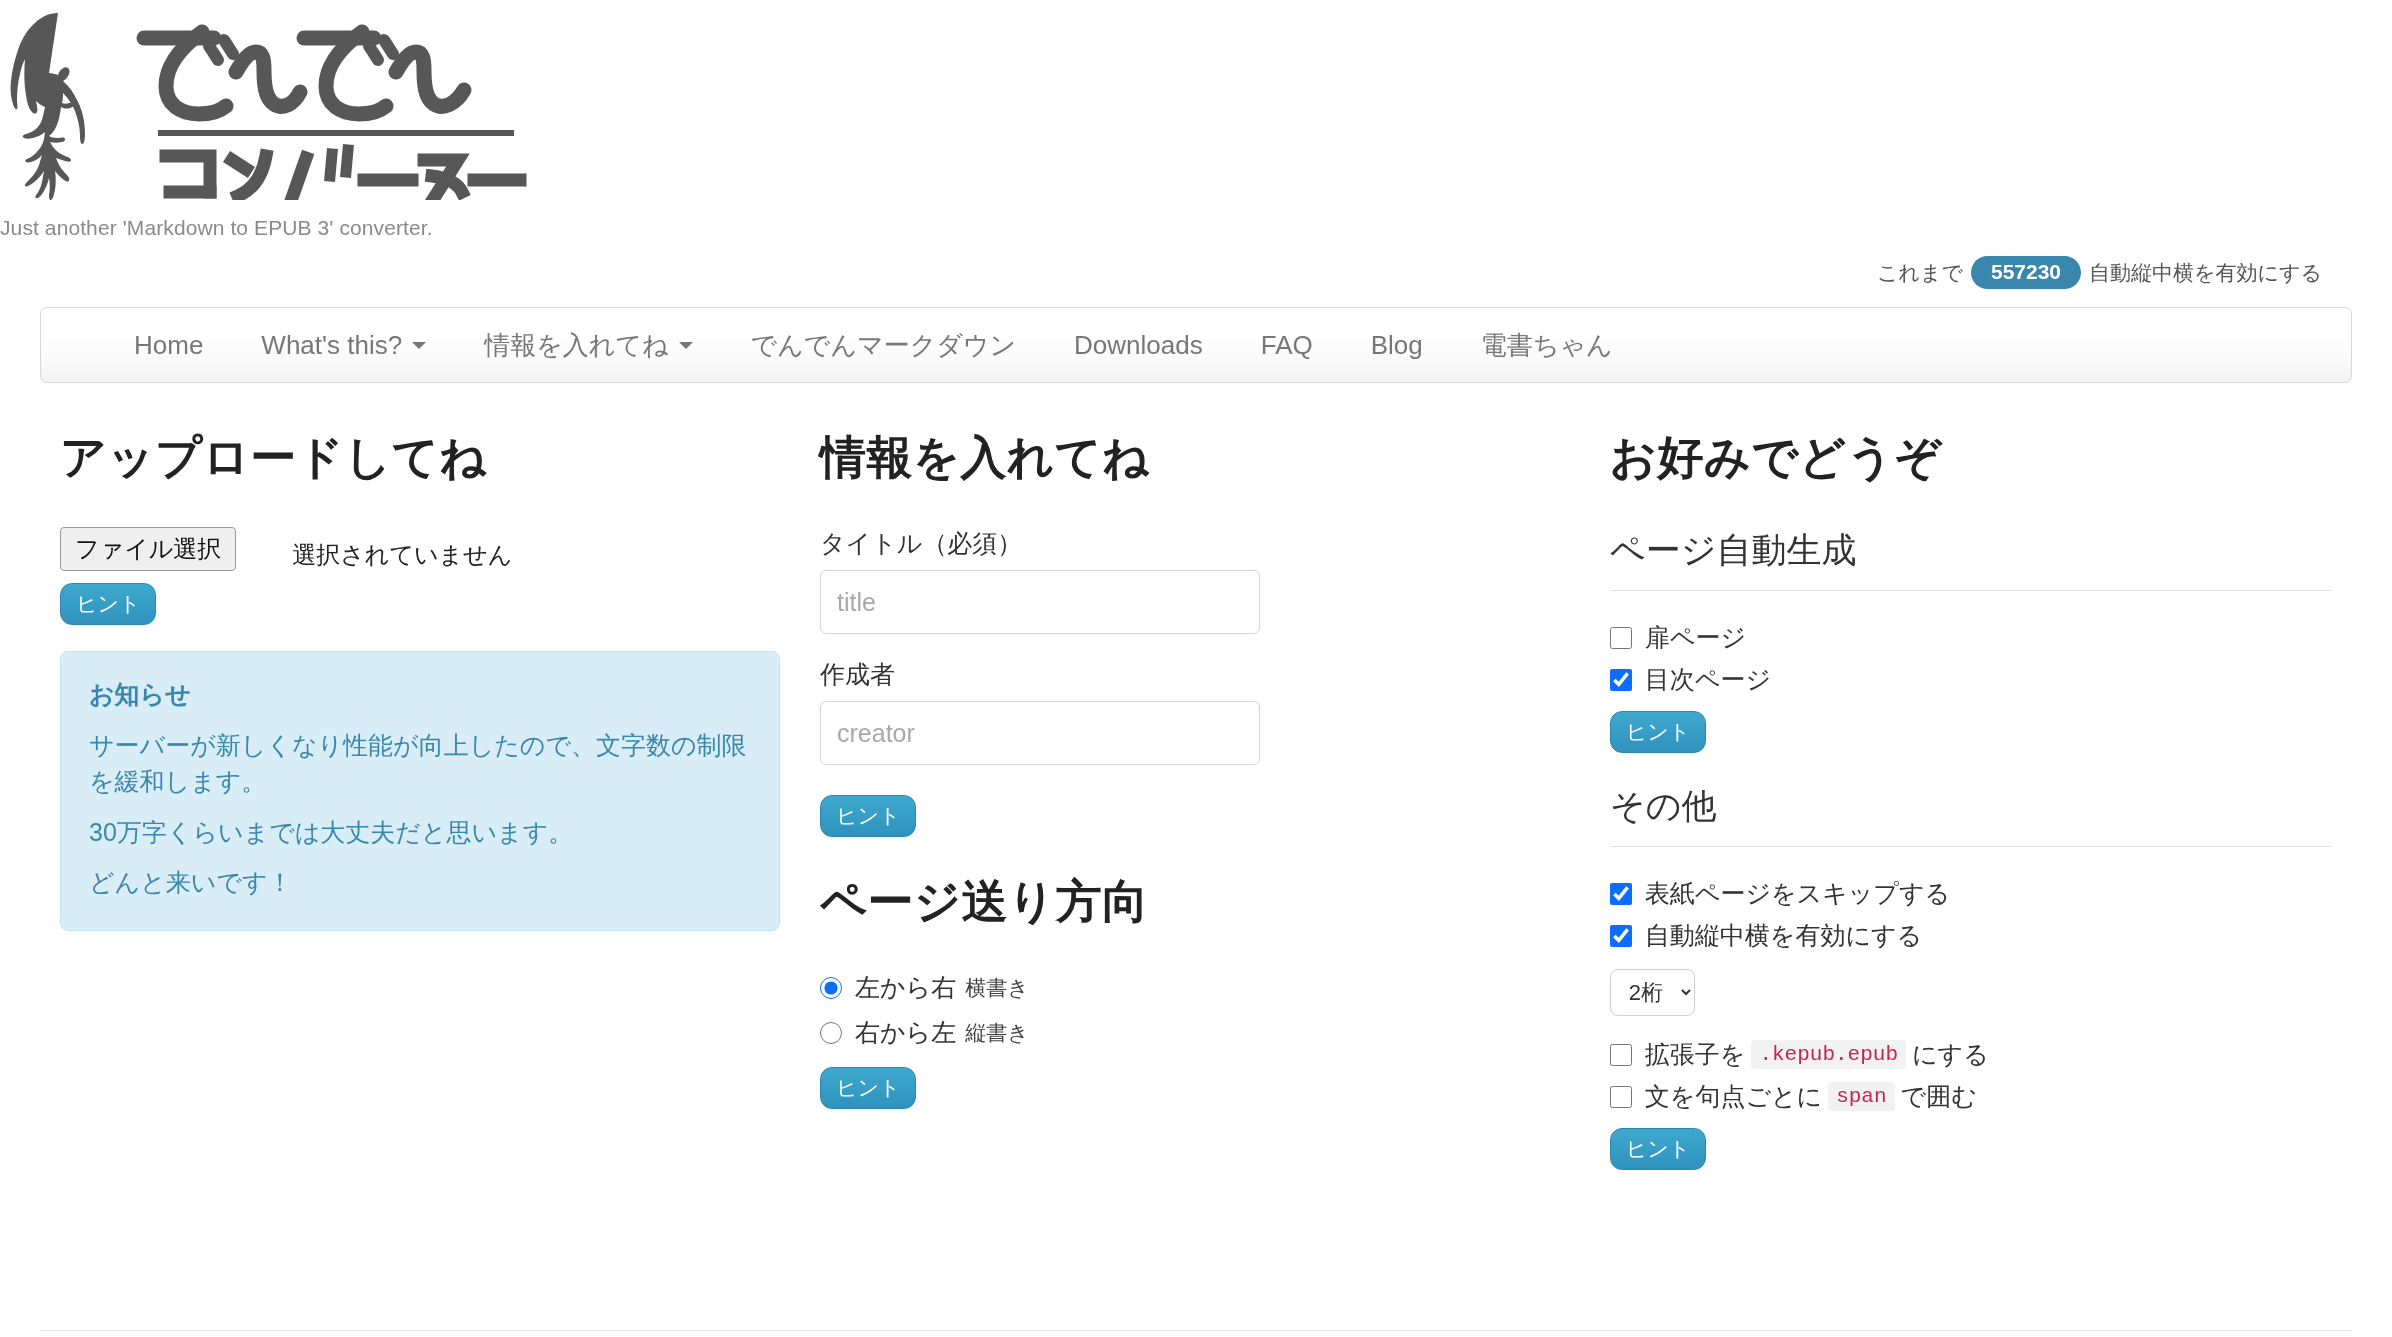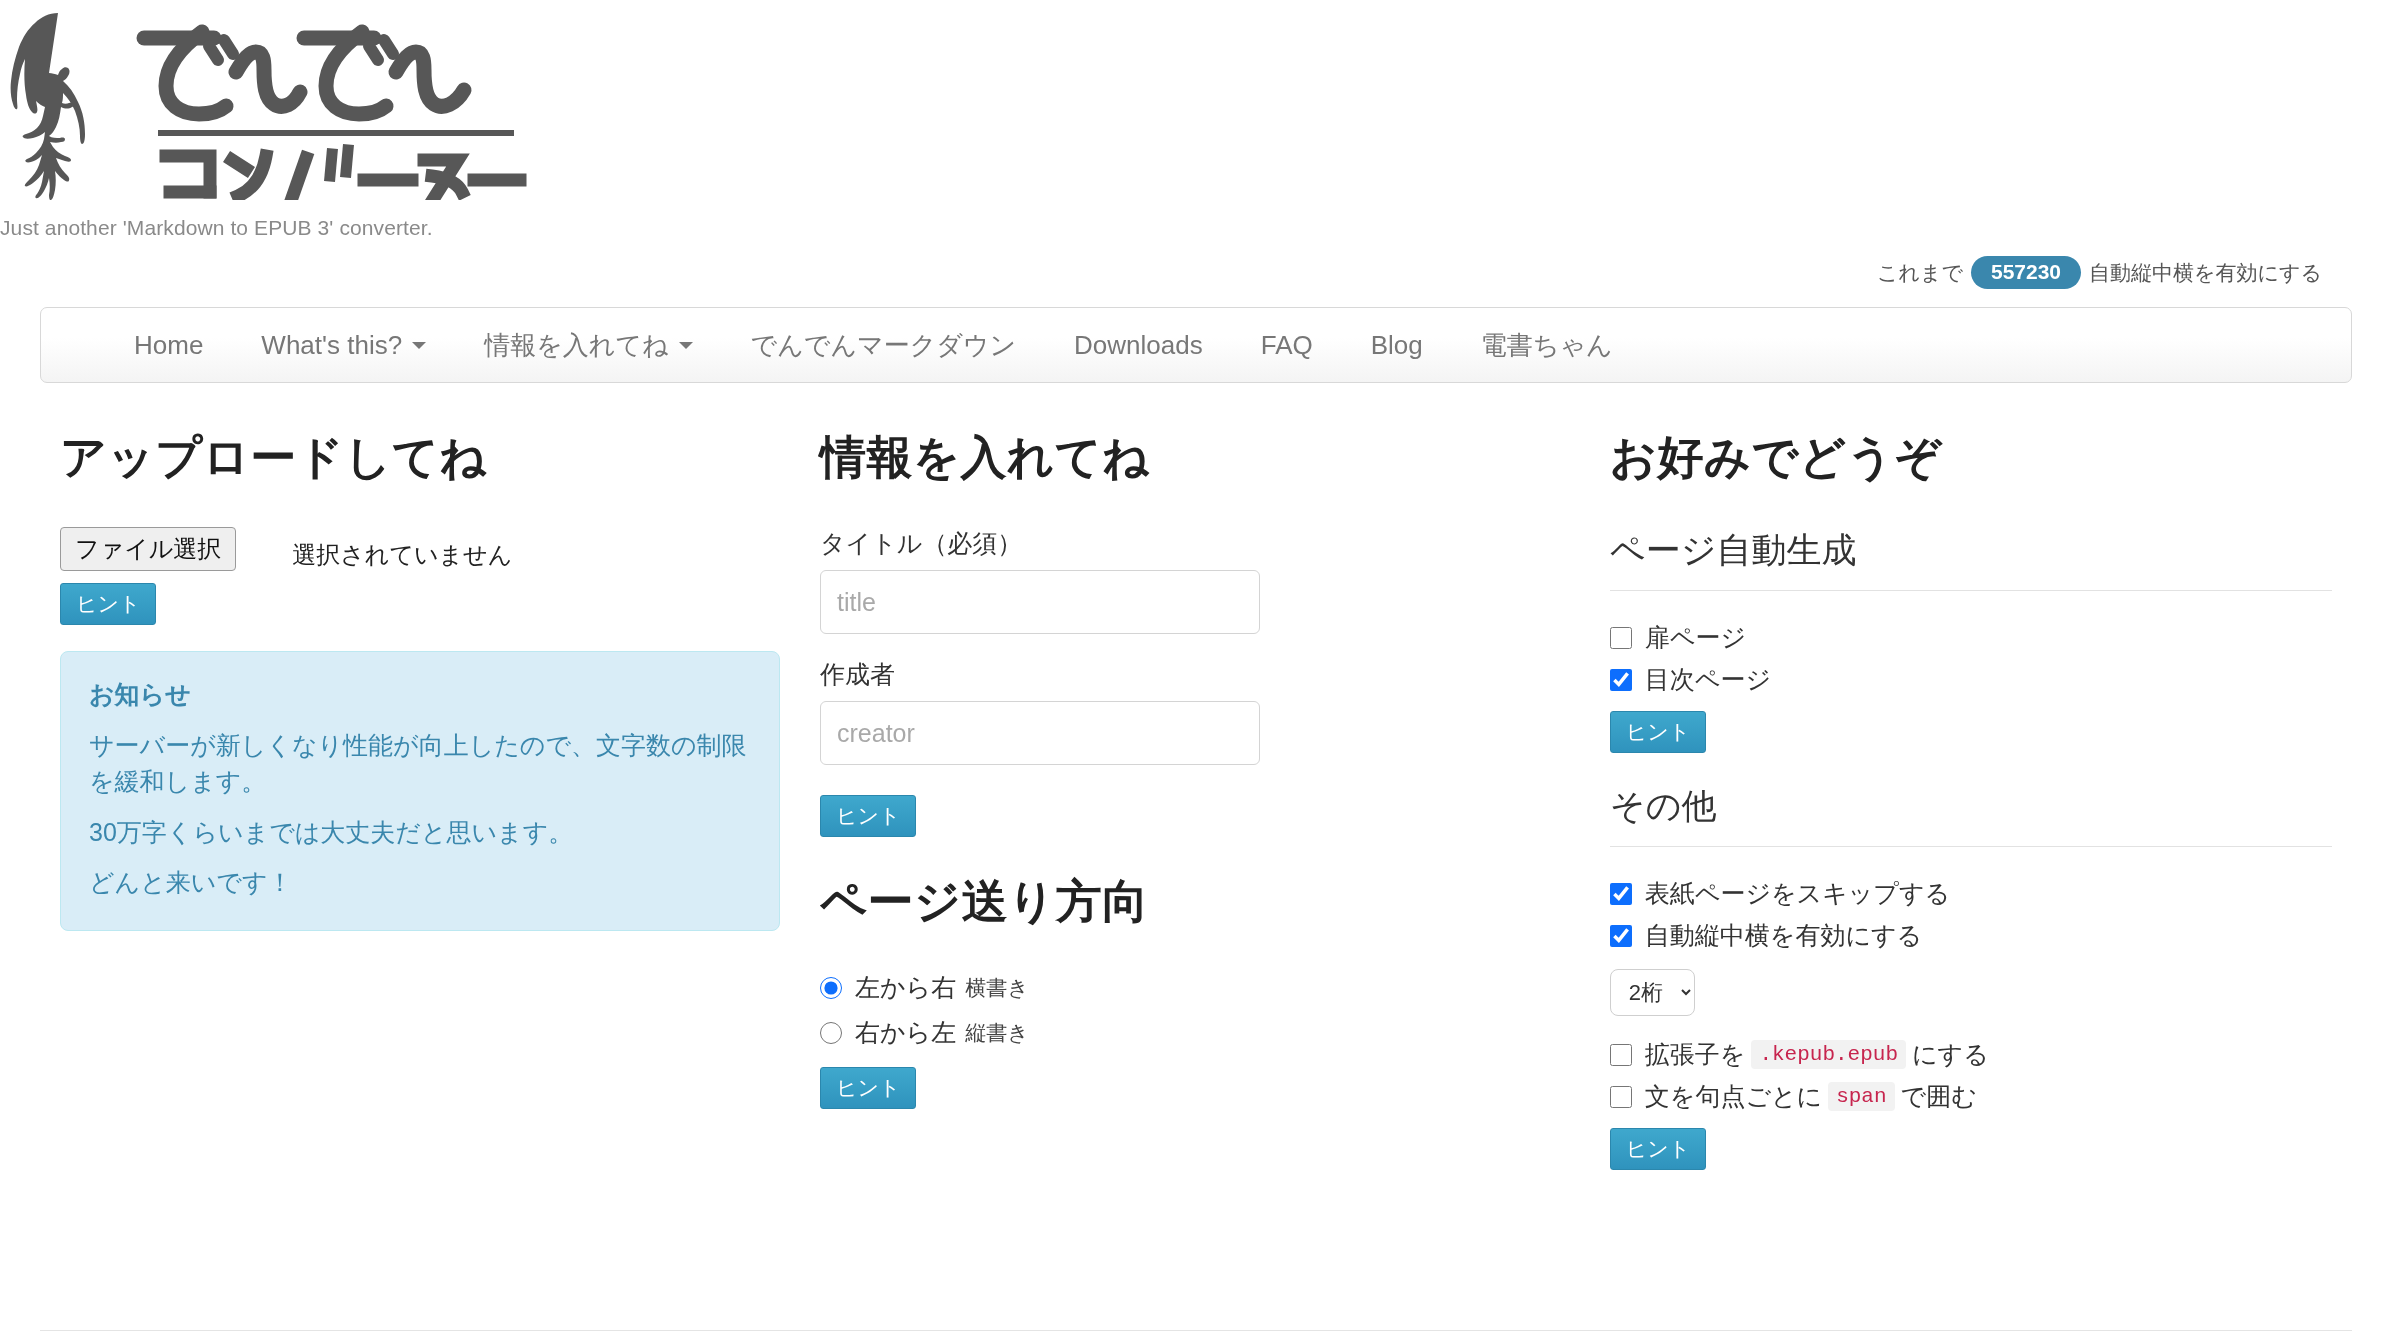--- a/index.html
+++ b/index.html
@@ -127,21 +127,21 @@
     font-size: 24px;
     color: #222222;
     margin-left: 12px;
   }
 
   
   .hint-btn {
     display: inline-block;
     background: linear-gradient(to bottom, #3fa8cd 0%, #2f93bd 100%);
     border: 1px solid #2b87ad;
-    border-radius: 3px;
+    border-radius: 12px;
     color: #ffffff;
     font-size: 21px;
     padding: 7px 15px 8px 15px;
     cursor: pointer;
     line-height: 1.2;
     margin-top: 6px;
   }
 
   
   .notice {

